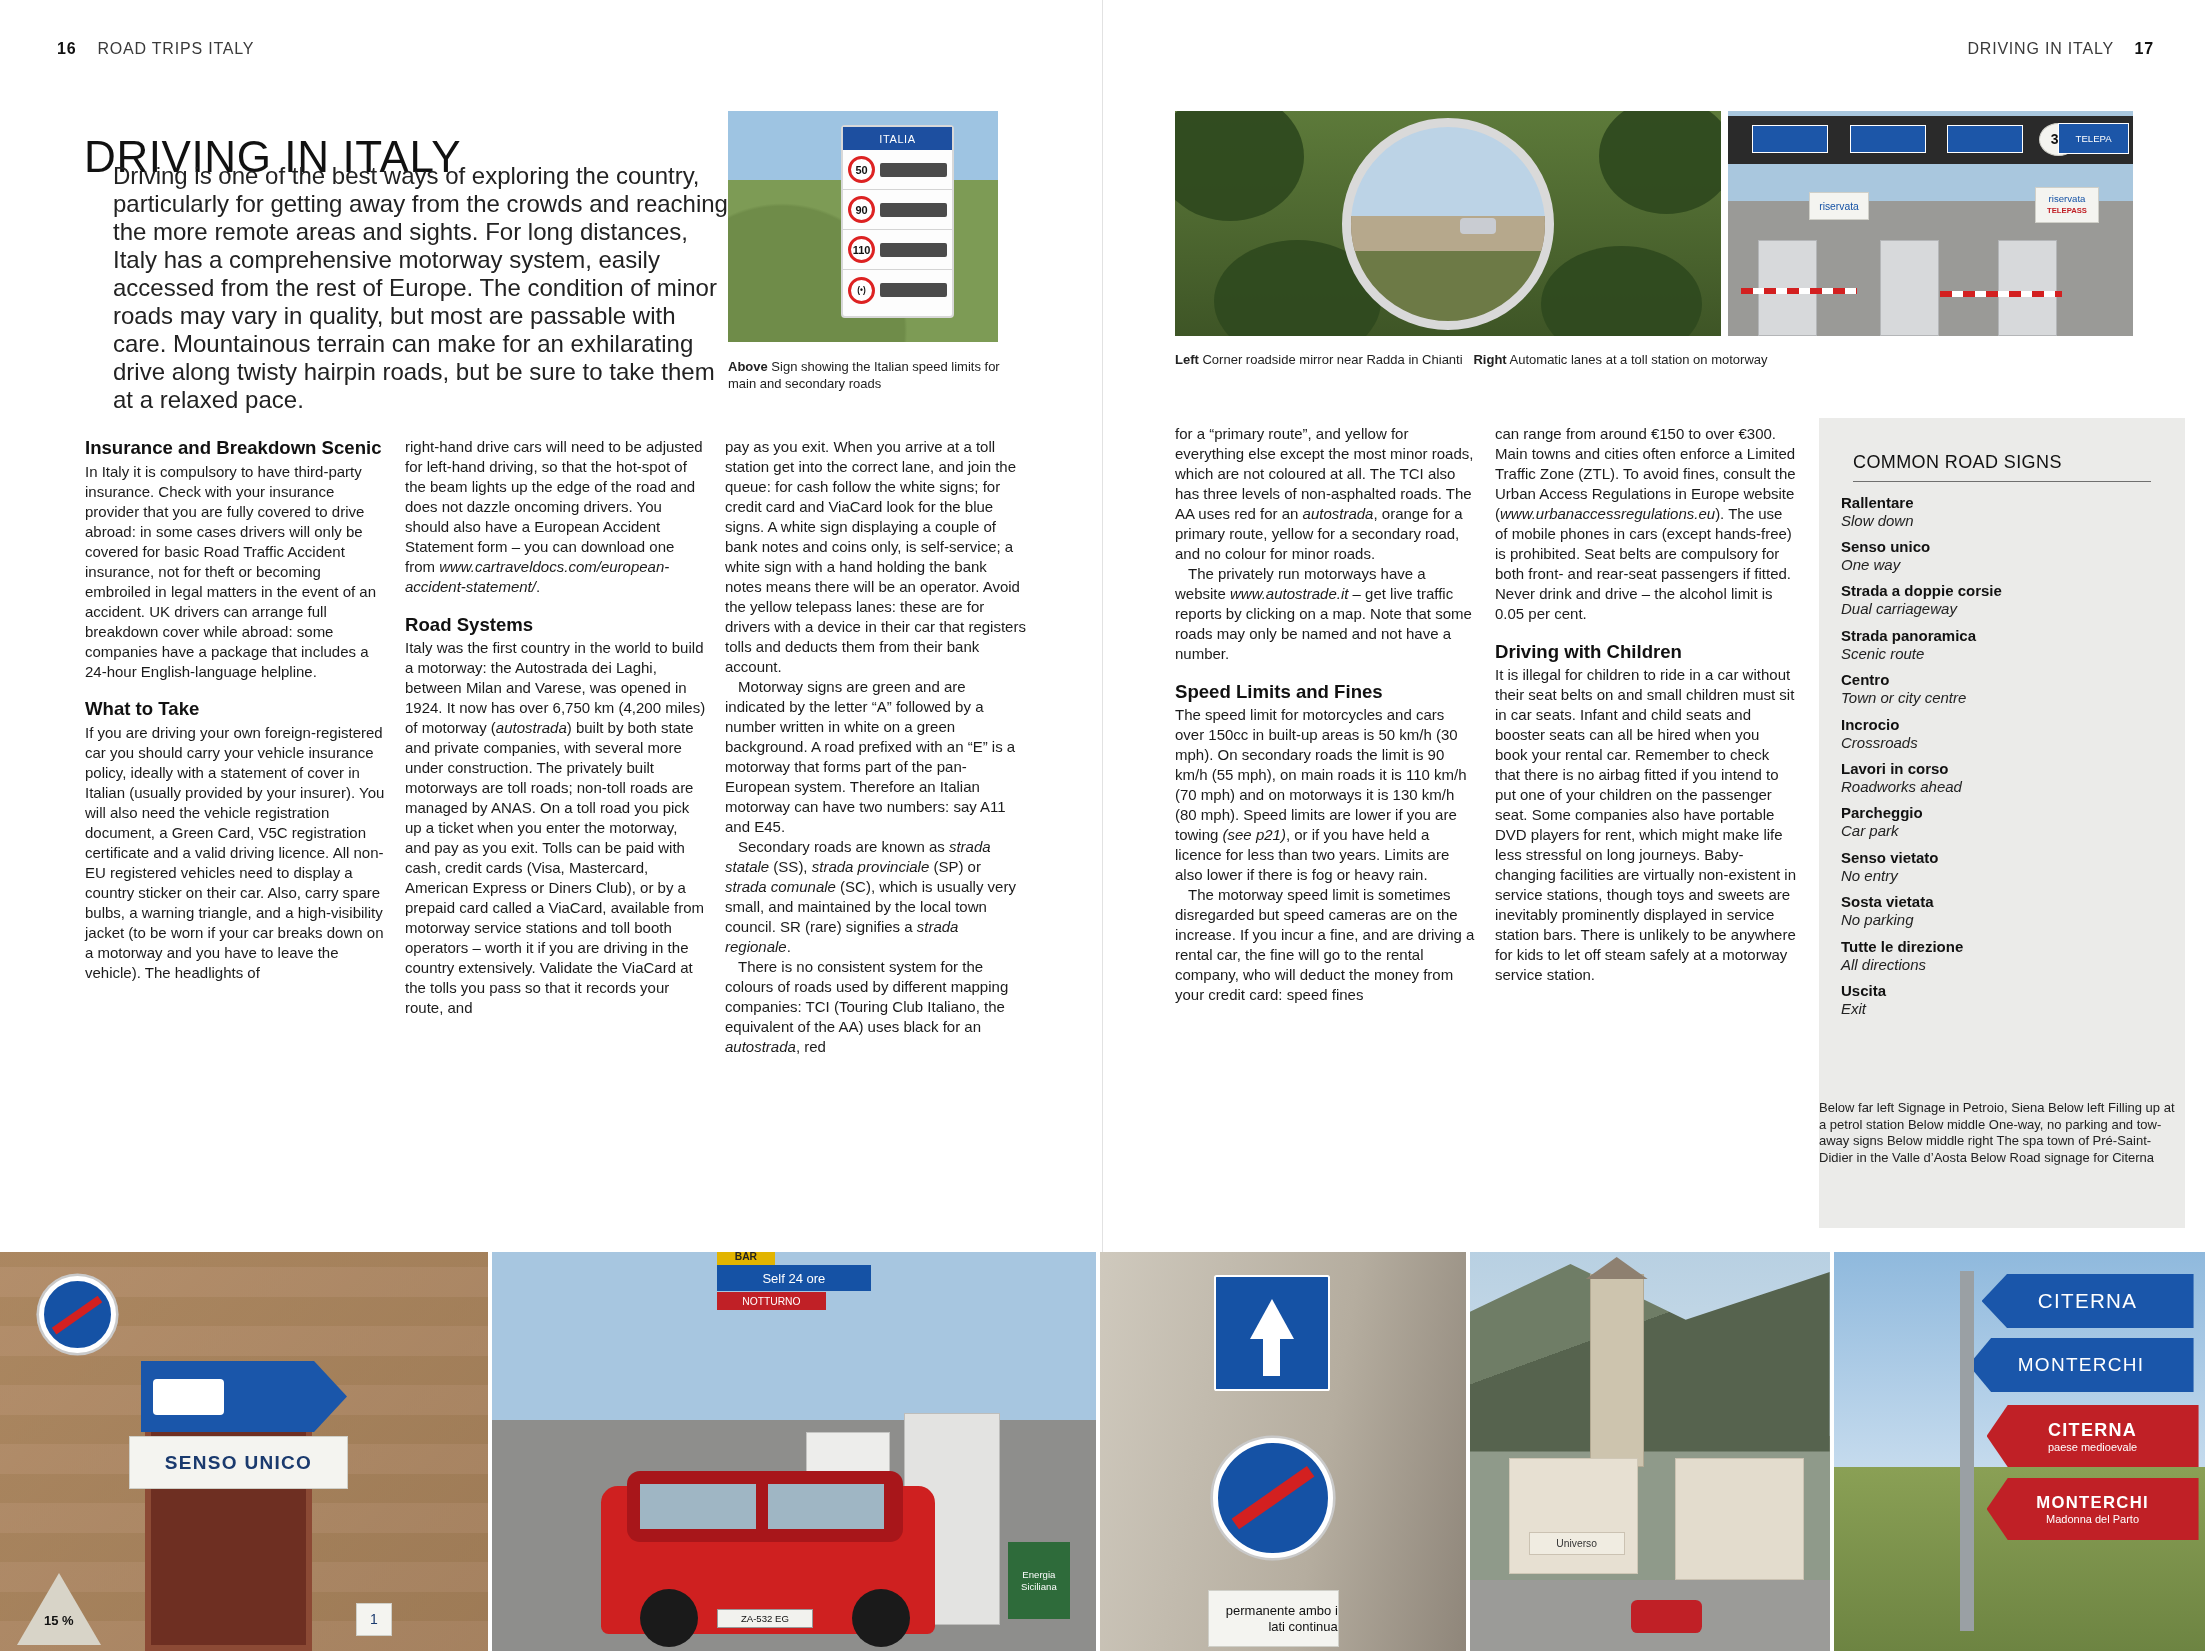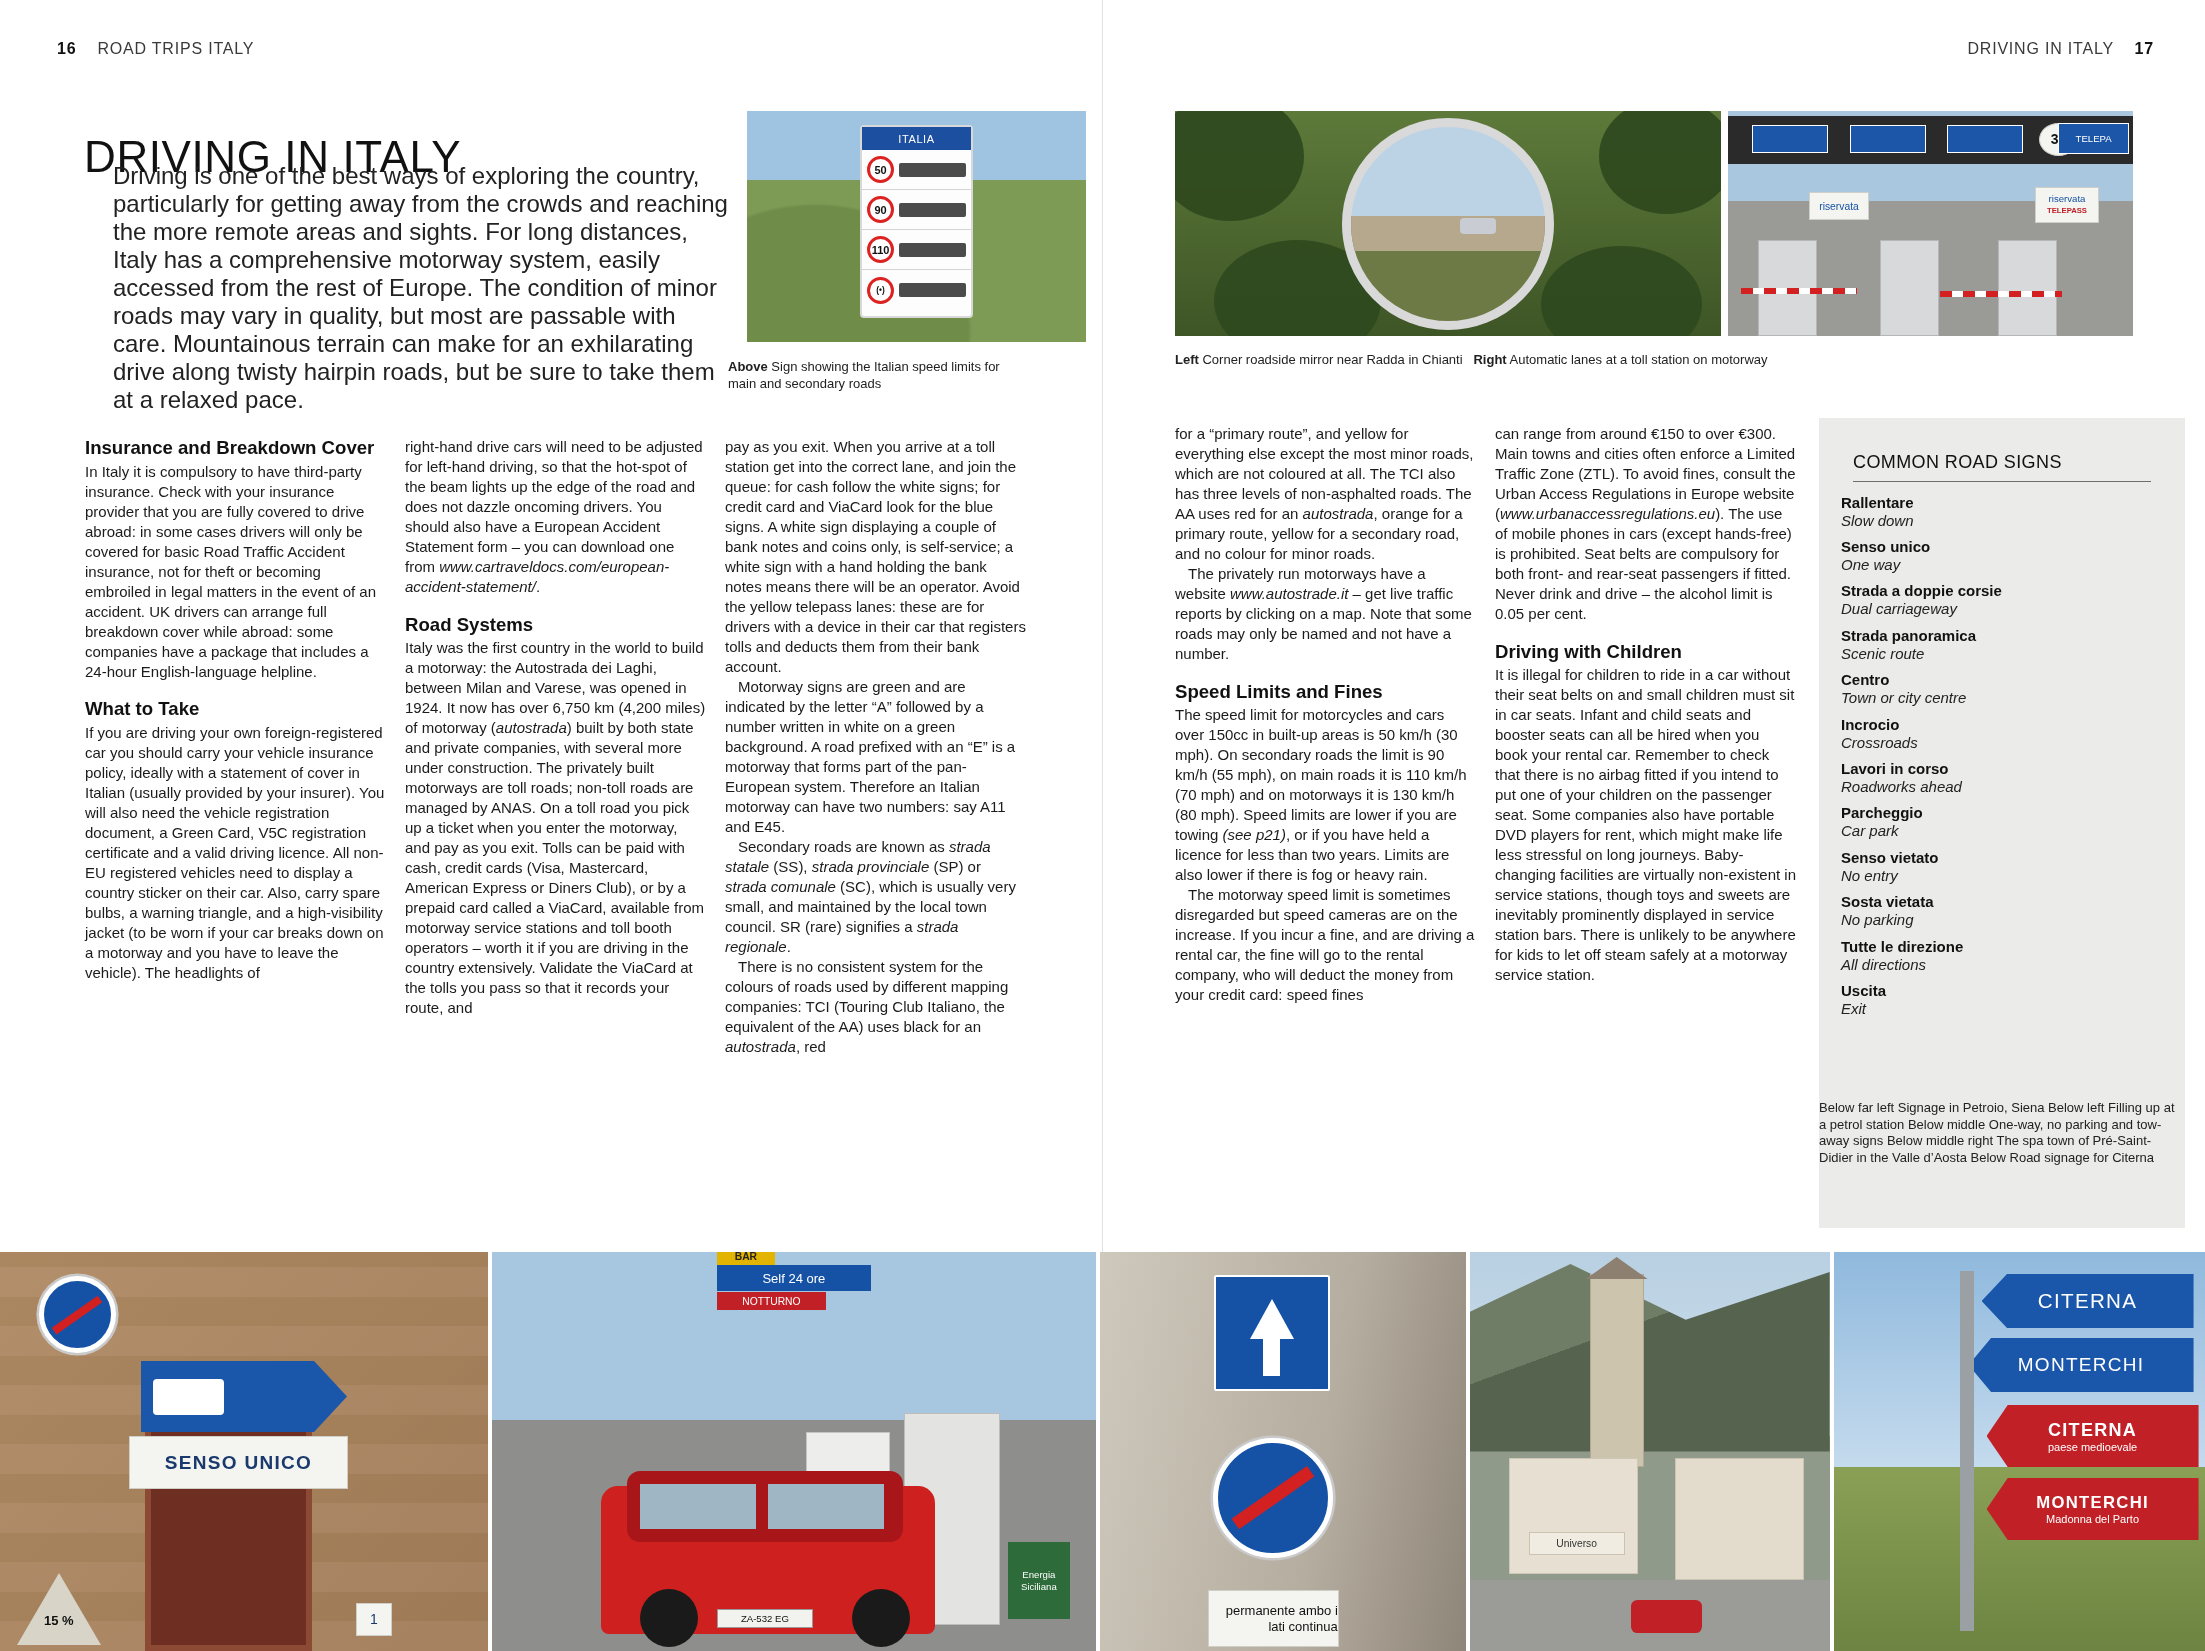--- a/index.html
+++ b/index.html
@@ -140,21 +140,21 @@
 
     <div class="runhead runhead-left">
       <span class="folio">16</span>
       &nbsp;&nbsp;
       <span>ROAD TRIPS ITALY</span>
     </div>
 
     <h1 class="title">DRIVING IN ITALY</h1>
     <div class="standfirst">Driving is one of the best ways of exploring the country, particularly for getting away from the crowds and reaching the more remote areas and sights. For long distances, Italy has a comprehensive motorway system, easily accessed from the rest of Europe. The condition of minor roads may vary in quality, but most are passable with care. Mountainous terrain can make for an exhilarating drive along twisty hairpin roads, but be sure to take them at a relaxed pace.</div>
 
-    <div class="photo p1" style="left:747px; top:111px; width:339px; height:231px;">
+    <div class="photo p1" style="left:728px; top:111px; width:270px; height:231px;">
       <div class="hill" style="background:radial-gradient(ellipse at 20% 95%, #6f8c49 0 40%, transparent 41%), linear-gradient(#9ec4e2 0 30%, #7d9b55 30% 100%);"></div>
       <div class="signboard">
         <div class="hdr">ITALIA</div>
         <div class="sbrow">
             <div class="circ">50</div>
             <div class="vehicle"></div>
           </div>
         <div class="sbrow">
             <div class="circ">90</div>
             <div class="vehicle"></div>
@@ -168,21 +168,21 @@
             <div class="vehicle"></div>
           </div>
       </div>
     </div>
     <div class="cap" style="left:728px; top:359px; width:302px;">
       <b>Above</b>
       <span>Sign showing the Italian speed limits for main and secondary roads</span>
     </div>
 
     <div class="col" style="left:85px; top:437px;">
-      <h3>Insurance and Breakdown Cover</h3>
+      <h3>Insurance and Breakdown Scenic</h3>
       <p>In Italy it is compulsory to have third-party insurance. Check with your insurance provider that you are fully covered to drive abroad: in some cases drivers will only be covered for basic Road Traffic Accident insurance, not for theft or becoming embroiled in legal matters in the event of an accident. UK drivers can arrange full breakdown cover while abroad: some companies have a package that includes a 24-hour English-language helpline.</p>
       <h3 class="spaced">What to Take</h3>
       <p>If you are driving your own foreign-registered car you should carry your vehicle insurance policy, ideally with a statement of cover in Italian (usually provided by your insurer). You will also need the vehicle registration document, a Green Card, V5C registration certificate and a valid driving licence. All non-EU registered vehicles need to display a country sticker on their car. Also, carry spare bulbs, a warning triangle, and a high-visibility jacket (to be worn if your car breaks down on a motorway and you have to leave the vehicle). The headlights of</p>
     </div>
 
     <div class="col" style="left:405px; top:437px;">
       <p><span>right-hand drive cars will need to be adjusted for left-hand driving, so that the hot-spot of the beam lights up the edge of the road and does not dazzle oncoming drivers. You should also have a European Accident Statement form – you can download one from </span><i>www.cartraveldocs.com/european-accident-statement/</i><span>.</span></p>
       <h3 class="spaced">Road Systems</h3>
       <p><span>Italy was the first country in the world to build a motorway: the Autostrada dei Laghi, between Milan and Varese, was opened in 1924. It now has over 6,750 km (4,200 miles) of motorway (</span><i>autostrada</i><span>) built by both state and private companies, with several more under construction. The privately built motorways are toll roads; non-toll roads are managed by ANAS. On a toll road you pick up a ticket when you enter the motorway, and pay as you exit. Tolls can be paid with cash, credit cards (Visa, Mastercard, American Express or Diners Club), or by a prepaid card called a ViaCard, available from motorway service stations and toll booth operators – worth it if you are driving in the country extensively. Validate the ViaCard at the tolls you pass so that it records your route, and</span></p>
     </div>

